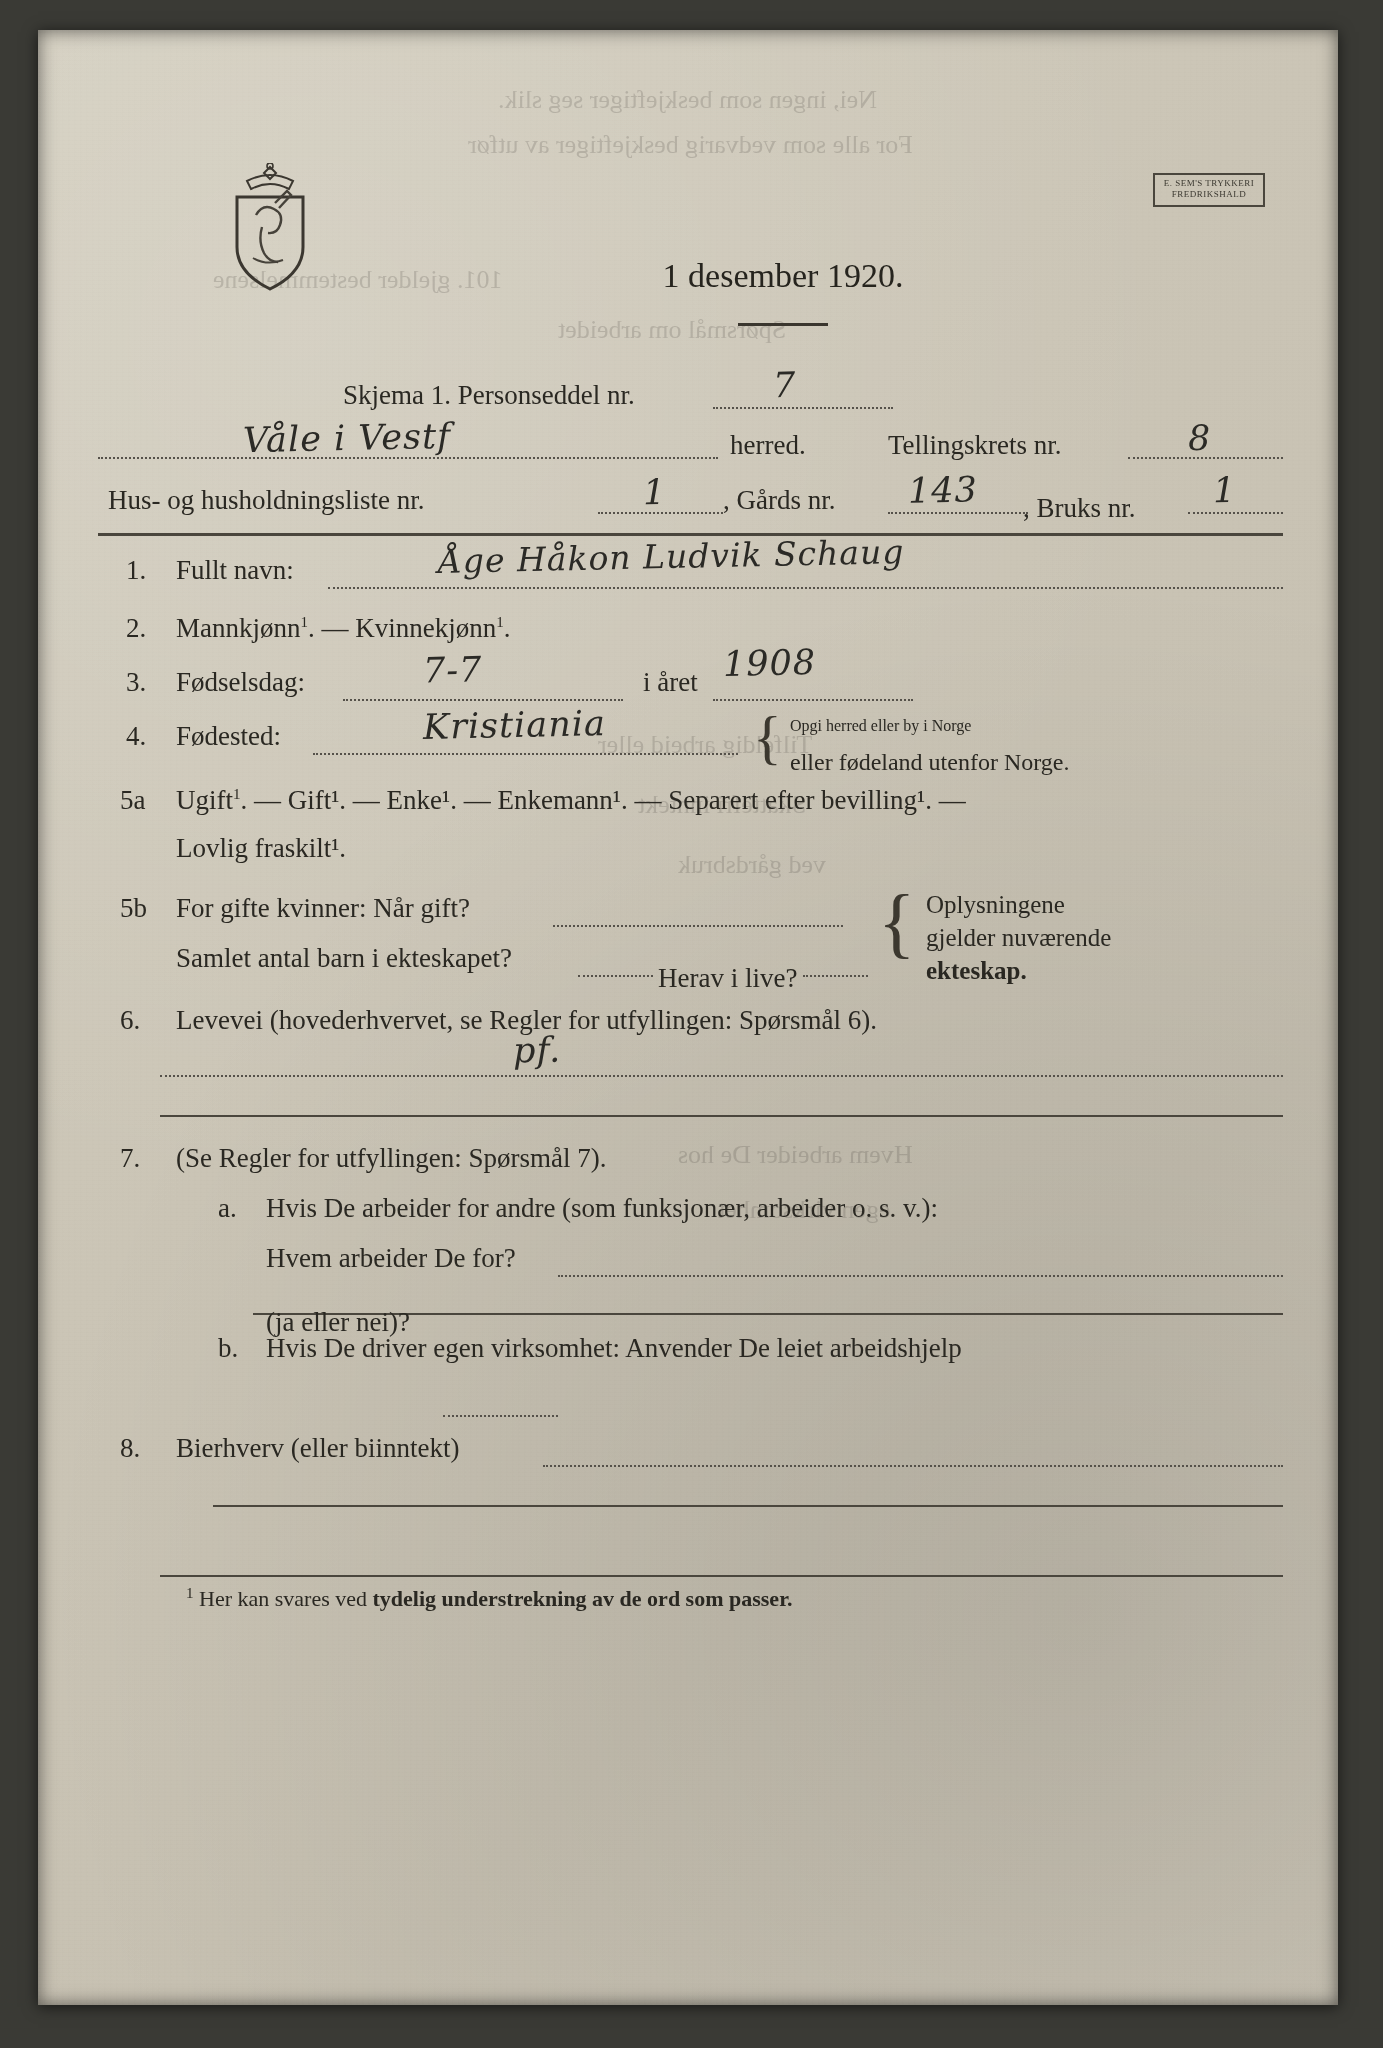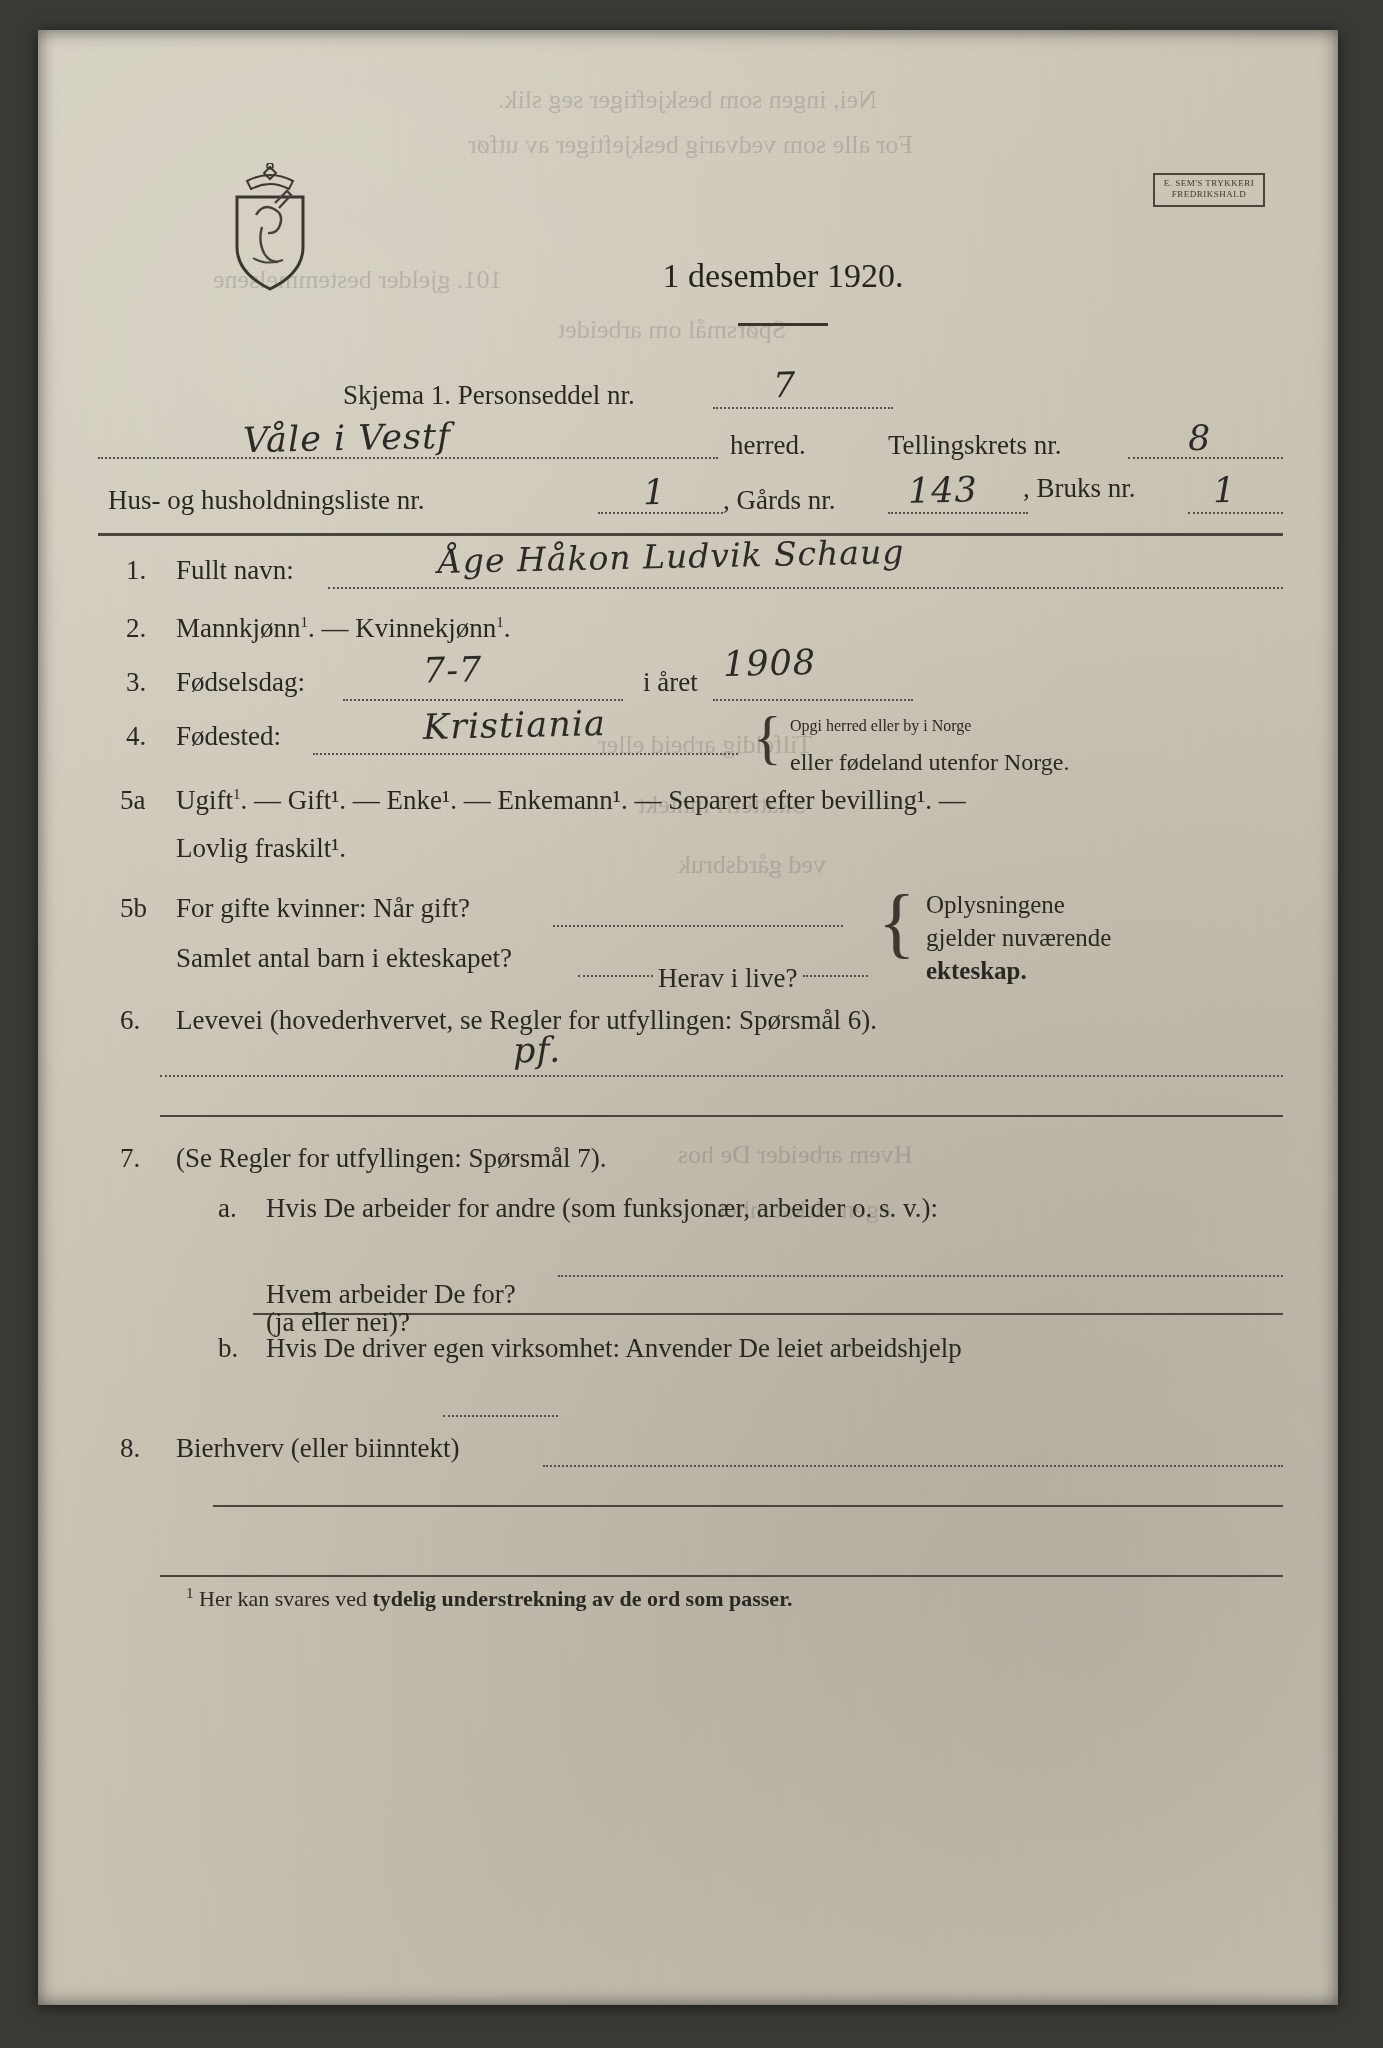--- a/index.html
+++ b/index.html
@@ -200,21 +200,21 @@
       <div class="row" style="left:790px; top:345px;">Tellingskrets nr.</div>
       <div class="line-dots" style="position:absolute; left:1030px; top:372px; width:155px;"></div>
       <div class="hw big" style="position:absolute; left:1090px; top:333px;">8</div>
 
       <div class="row" style="left:10px; top:400px;">Hus- og husholdningsliste nr.</div>
       <div class="line-dots" style="position:absolute; left:500px; top:427px; width:125px;"></div>
       <div class="hw big" style="position:absolute; left:545px; top:387px;">1</div>
       <div class="row" style="left:625px; top:400px;">, Gårds nr.</div>
       <div class="line-dots" style="position:absolute; left:790px; top:427px; width:140px;"></div>
       <div class="hw big" style="position:absolute; left:810px; top:385px;">143</div>
-      <div class="row" style="left:925px; top:388px;text-align:center;">, Bruks nr.</div>
+      <div class="row" style="left:925px; top:408px;text-align:center;">, Bruks nr.</div>
       <div class="line-dots" style="position:absolute; left:1090px; top:427px; width:95px;"></div>
       <div class="hw big" style="position:absolute; left:1115px; top:385px;">1</div>
 
       <div class="hr" style="left:0px; top:448px; width:1185px; height:3px;"></div>
 
       <div class="row" style="left:28px; top:470px;">1.</div>
       <div class="row" style="left:78px; top:470px;">Fullt navn:</div>
       <div class="line-dots" style="position:absolute; left:230px; top:502px; width:955px;"></div>
       <div class="hw big" style="position:absolute; left:340px; top:452px; font-size:33px;">Åge Håkon Ludvik Schaug</div>
 
@@ -259,21 +259,21 @@
       <div class="line-dots" style="position:absolute; left:62px; top:990px; width:1123px;"></div>
       <div class="hw big" style="position:absolute; left:415px; top:945px;">pf.</div>
 
       <div class="hr" style="left:62px; top:1030px; width:1123px;"></div>
 
       <div class="row" style="left:22px; top:1058px;">7.</div>
       <div class="row" style="left:78px; top:1058px;">(Se Regler for utfyllingen:  Spørsmål 7).</div>
 
       <div class="row" style="left:120px; top:1108px;">a.</div>
       <div class="row" style="left:168px; top:1108px;">Hvis De arbeider for andre (som funksjonær, arbeider o. s. v.):</div>
-      <div class="row" style="left:168px; top:1158px;margin-top:36px;">Hvem arbeider De for?</div>
+      <div class="row" style="left:168px; top:1158px;">Hvem arbeider De for?</div>
       <div class="line-dots" style="position:absolute; left:460px; top:1190px; width:725px;"></div>
 
       <div class="hr" style="left:155px; top:1228px; width:1030px;"></div>
 
       <div class="row" style="left:120px; top:1248px;">b.</div>
       <div class="row" style="left:168px; top:1248px;">Hvis De driver egen virksomhet:  Anvender De leiet arbeidshjelp</div>
       <div class="row" style="left:168px; top:1222px;">(ja eller nei)?</div>
       <div class="line-dots" style="position:absolute; left:345px; top:1330px; width:115px;"></div>
 
       <div class="row" style="left:22px; top:1348px;">8.</div>

